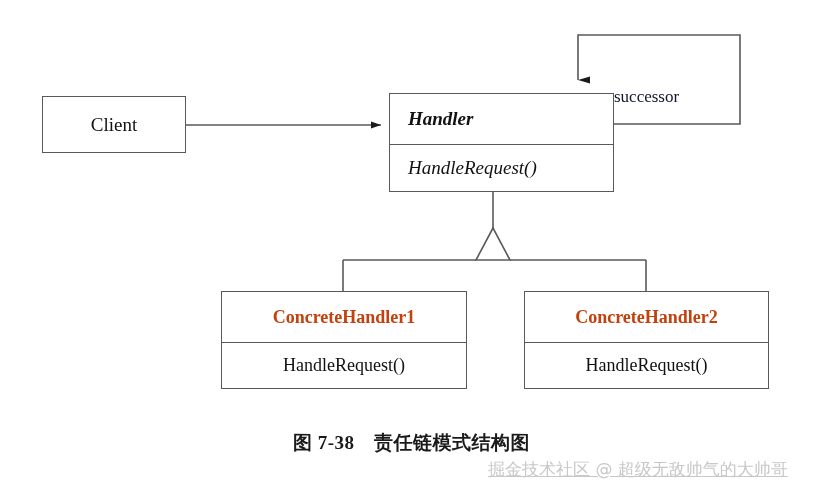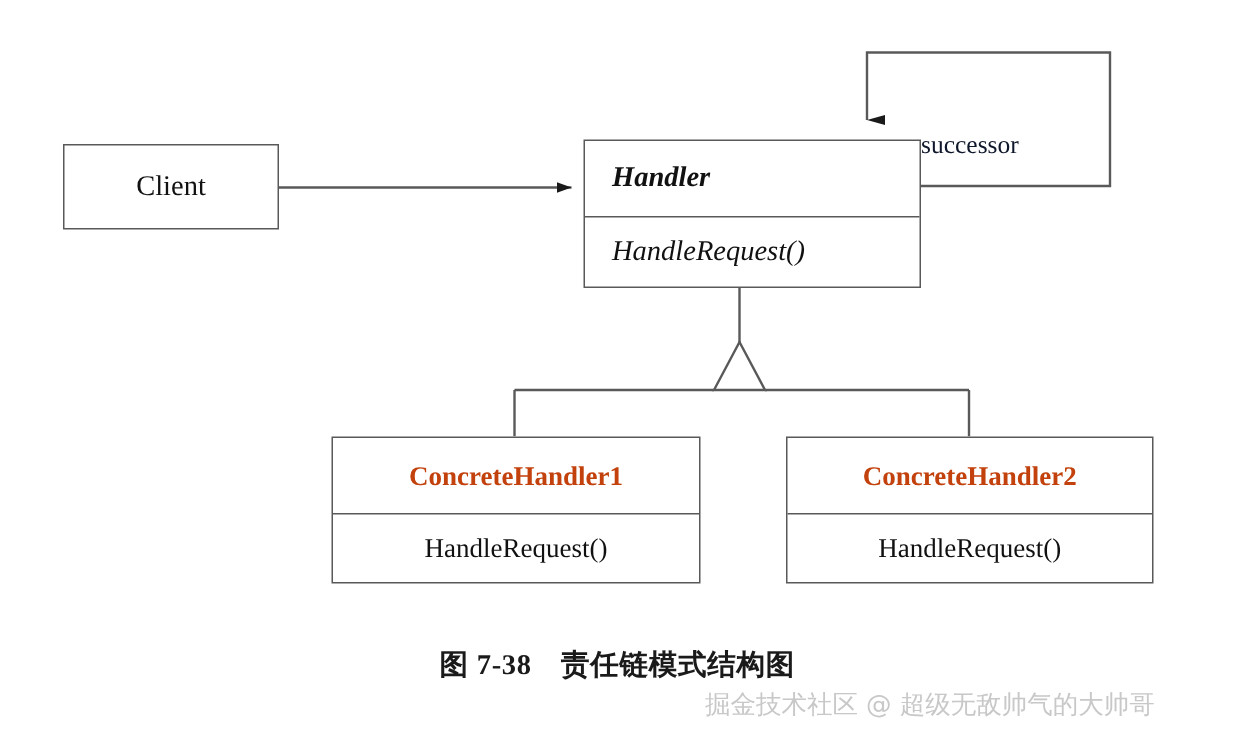--- a/index.html
+++ b/index.html
@@ -155,15 +155,15 @@
     <div class="uml-compartment op-concrete" style="flex:1;">HandleRequest()</div>
   </div>
 
   <div class="uml-box" style="left:524px; top:291px; width:245px; height:98px;">
     <div class="uml-compartment title-concrete" style="height:50px;">ConcreteHandler2</div>
     <div class="uml-compartment op-concrete" style="flex:1;">HandleRequest()</div>
   </div>
 
   <div class="caption" style="left:268px; top:430px;margin-left:25px;">图 7-38　责任链模式结构图</div>
 
-  <div class="watermark" style="left:470px; top:458px;">掘金技术社区 @ 超级无敌帅气的大帅哥</div>
+  <div class="watermark" style="left:488px; top:458px;text-decoration:underline;">掘金技术社区 @ 超级无敌帅气的大帅哥</div>
 
 </div>
 
 </body></html>

